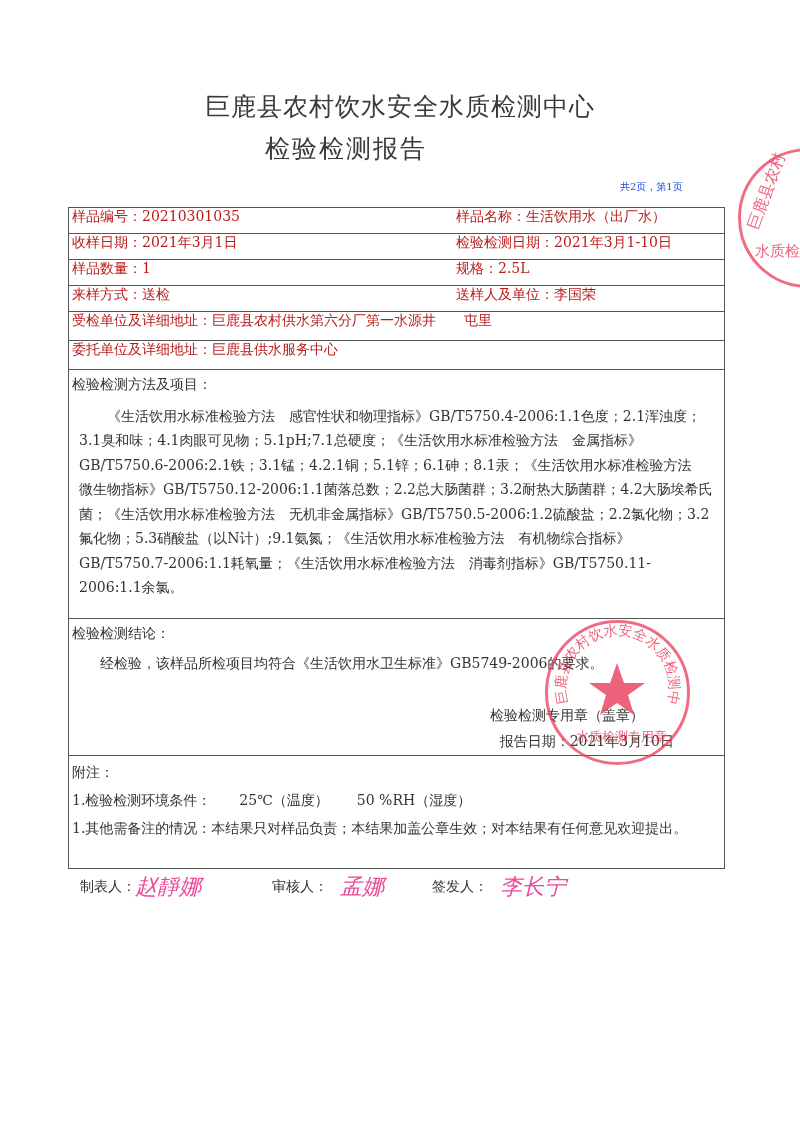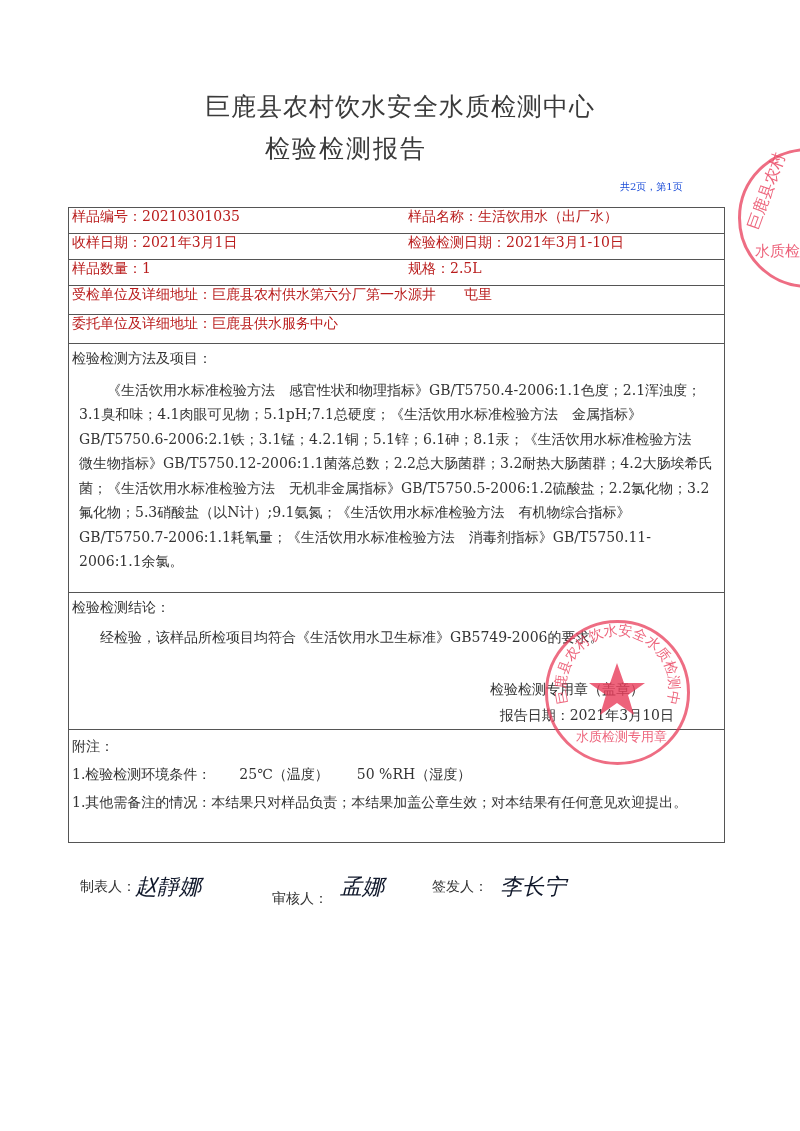--- a/index.html
+++ b/index.html
@@ -22,36 +22,36 @@
   }
   .tbl {
     position: absolute; left: 68px; top: 207px; width: 657px;
     border: 1.5px solid #555; box-sizing: border-box;
   }
   .row {
     border-bottom: 1.5px solid #555; height: 26px; display: flex; 
     font-size: 14px; color: #b91c1c; padding-left: 3px; box-sizing: border-box; gap: 8px;
   }
   .row .l { width: 328px; }
-  .row .r { flex: 1; }
+  .row .r { flex: 1; margin-left: 48px; }
   .row.full { height: 29px; }
   .block { border-bottom: 1.5px solid #555; font-size: 14px; color: #333; padding: 2px 4px 0 3px; box-sizing: border-box; }
   .methods { height: 249px; line-height: 24.5px; }
   .methods p { margin: 7px; text-indent: 2em; }
   .conclusion { height: 137px; position: relative; line-height: 24px; }
   .conclusion .txt { text-indent: 2em; margin-top: 6px; }
   .stamp-label { position: absolute; right: 80px; top: 84px; }
   .report-date { position: absolute; right: 50px; top: 110px; }
   .notes { height: 112px; border-bottom: none; }
   .notes div { line-height: 28px; }
   .sig {
     position: absolute; top: 878px; font-size: 14px; color: #333;
   }
   .signature {
-    position: absolute; font-family: "DejaVu Serif", serif; color: #0f172a;
+    position: absolute; font-family: "DejaVu Serif", serif; color: #ec4899;
     font-size: 22px; font-style: italic; top: 872px;
   }
   .stamp {
     position: absolute; border-radius: 50%; border: 3px solid rgba(232,60,90,0.75);
     color: rgba(232,60,90,0.8); box-sizing: border-box;
   }
 </style>
 </head>
 <body>
 
@@ -65,20 +65,24 @@
     <span class="r">样品名称：生活饮用水（出厂水）</span>
   </div>
   <div class="row">
     <span class="l">收样日期：2021年3月1日</span>
     <span class="r">检验检测日期：2021年3月1-10日</span>
   </div>
   <div class="row">
     <span class="l">样品数量：1</span>
     <span class="r">规格：2.5L</span>
   </div>
+  <div class="row">
+    <span class="l">来样方式：送检</span>
+    <span class="r">送样人及单位：李国荣</span>
+  </div>
   <div class="row full">
     <span>受检单位及详细地址：巨鹿县农村供水第六分厂第一水源井　　屯里</span>
   </div>
   <div class="row full">
     <span>委托单位及详细地址：巨鹿县供水服务中心</span>
   </div>
   <div class="block methods">
     <div>检验检测方法及项目：</div>
     <p>《生活饮用水标准检验方法　感官性状和物理指标》GB/T5750.4-2006:1.1色度；2.1浑浊度；3.1臭和味；4.1肉眼可见物；5.1pH;7.1总硬度；《生活饮用水标准检验方法　金属指标》GB/T5750.6-2006:2.1铁；3.1锰；4.2.1铜；5.1锌；6.1砷；8.1汞；《生活饮用水标准检验方法　微生物指标》GB/T5750.12-2006:1.1菌落总数；2.2总大肠菌群；3.2耐热大肠菌群；4.2大肠埃希氏菌；《生活饮用水标准检验方法　无机非金属指标》GB/T5750.5-2006:1.2硫酸盐；2.2氯化物；3.2氟化物；5.3硝酸盐（以N计）;9.1氨氮；《生活饮用水标准检验方法　有机物综合指标》GB/T5750.7-2006:1.1耗氧量；《生活饮用水标准检验方法　消毒剂指标》GB/T5750.11-2006:1.1余氯。</p>
   </div>
@@ -90,21 +94,21 @@
   </div>
   <div class="block notes">
     <div>附注：</div>
     <div>1.检验检测环境条件：　　25℃（温度）　　50 %RH（湿度）</div>
     <div>1.其他需备注的情况：本结果只对样品负责；本结果加盖公章生效；对本结果有任何意见欢迎提出。</div>
   </div>
 </div>
 
 <span class="sig" style="left:80px;">制表人：</span>
 <span class="signature" style="left:135px;">赵靜娜</span>
-<span class="sig" style="left:272px;margin-top:12px;">审核人：</span>
+<span class="sig" style="left:272px;">审核人：</span>
 <span class="signature" style="left:340px;">孟娜</span>
 <span class="sig" style="left:432px;">签发人：</span>
 <span class="signature" style="left:500px;">李长宁</span>
 
 <div class="stamp" style="left:738px; top:148px; width:140px; height:140px;">
   <svg width="134" height="134" style="position:absolute;left:0;top:0">
     <text x="10" y="70" fill="rgba(232,60,90,0.8)" font-size="16" font-family="DejaVu Sans, sans-serif" transform="rotate(-70 20 70)">巨鹿县农村</text>
     <text x="14" y="105" fill="rgba(232,60,90,0.8)" font-size="15" font-family="DejaVu Sans, sans-serif">水质检</text>
   </svg>
 </div>

